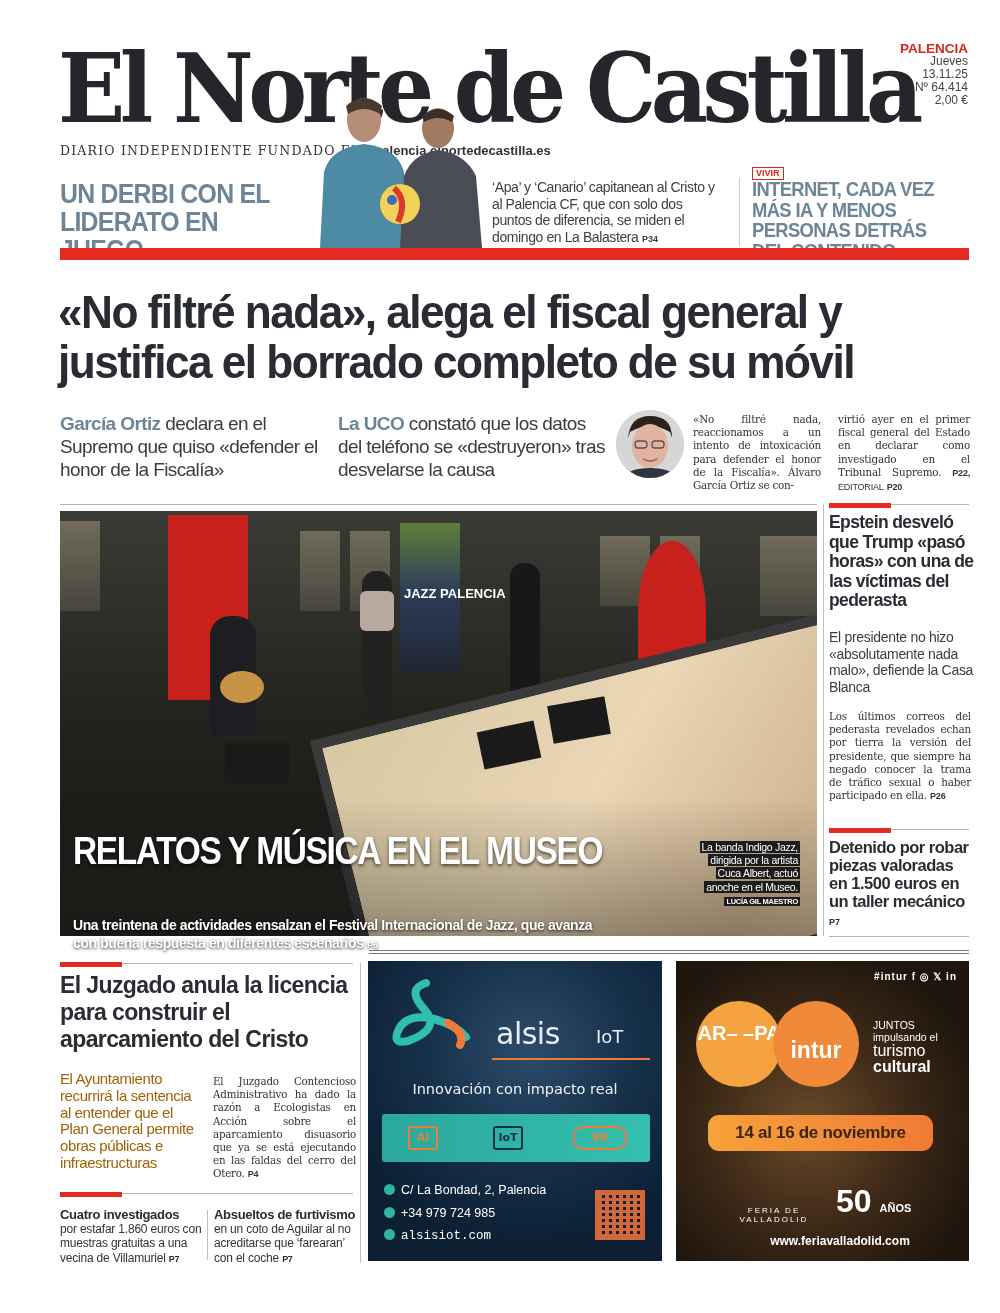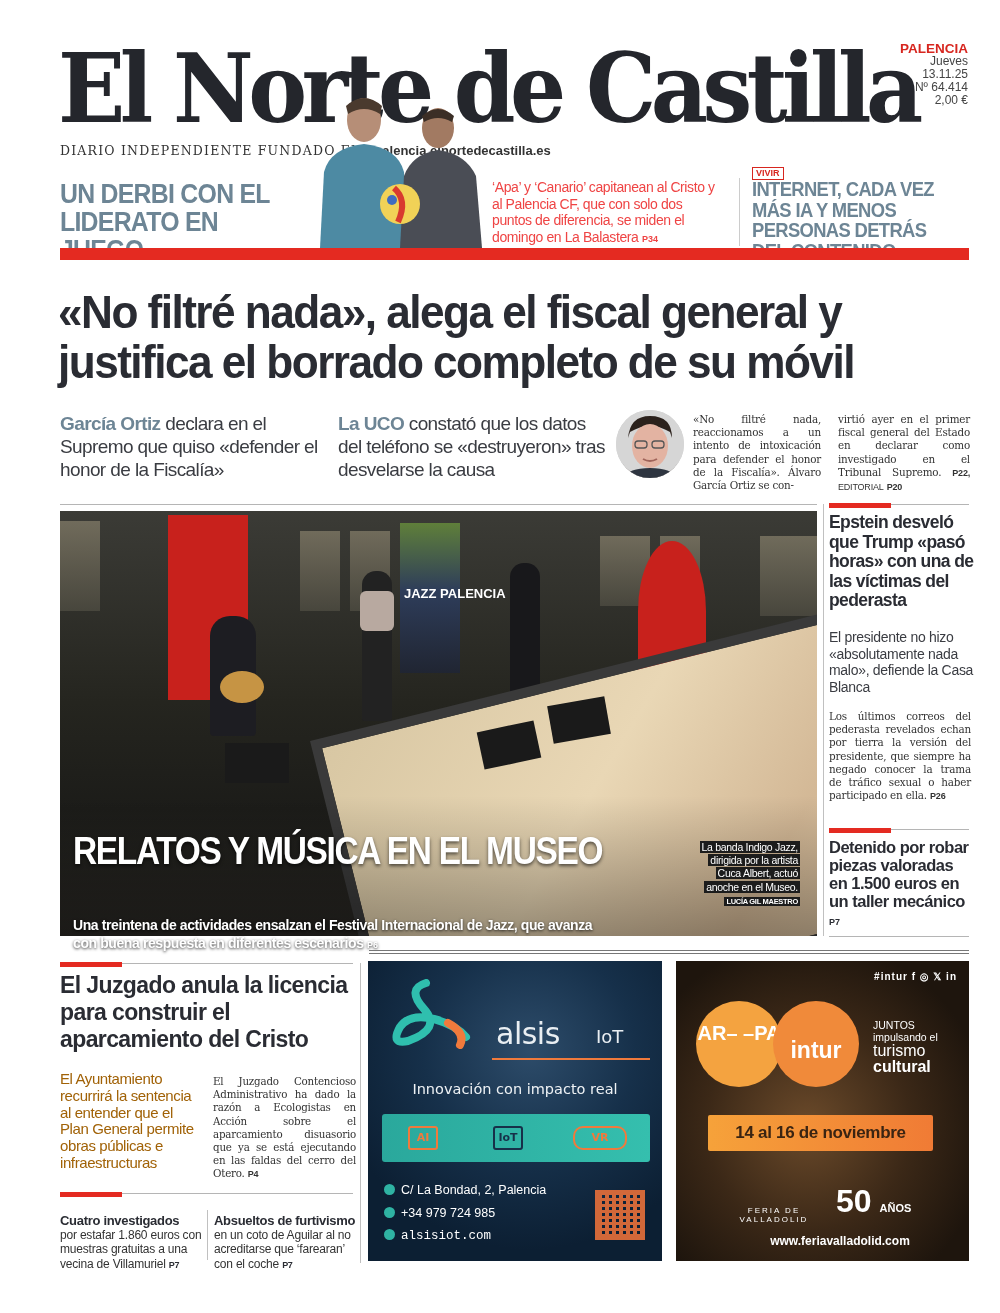--- a/index.html
+++ b/index.html
@@ -27,21 +27,21 @@
 
   
   .derbi-title {
     left: 60px; top: 180px; width: 260px; color: #6d8595; font-weight: bold;
     font-size: 27px; line-height: 28px; letter-spacing: -0.8px; transform: scaleX(0.92); transform-origin: left top;
   }
   .players {
     left: 316px; top: 92px; width: 170px; height: 156px; overflow: hidden;
   }
   .derbi-desc {
-    left: 492px; top: 179px; width: 230px; font-size: 14px; line-height: 16.5px; color: #ef4444;
+    left: 492px; top: 179px; width: 230px; font-size: 14px; line-height: 16.5px; color: #404040;
     letter-spacing: -0.4px;
   }
   .pg { font-weight: bold; font-size: 9px; letter-spacing: 0; }
   .vivir-tag {
     left: 752px; top: 167px; border: 1px solid #d7261f; color: #d7261f;
     font-size: 9px; font-weight: bold; padding: 0 3px; line-height: 11px;
   }
   .vivir-rule { left: 739px; top: 178px; width: 1px; height: 68px; background: #ccc; }
   .vivir-title {
     left: 752px; top: 179px; width: 225px; color: #6d8595; font-weight: bold;
@@ -122,21 +122,21 @@
 
   
   .juzgado-title {
     left: 60px; top: 972px; width: 290px; font-weight: bold; font-size: 23px; line-height: 27px;
     color: #2a2c33; letter-spacing: -0.6px;
   }
   .juzgado-sub { left: 60px; top: 1071px; width: 145px; font-size: 15px; line-height: 16.8px; color: #a16207; letter-spacing: -0.4px; }
   .juzgado-body { left: 213px; top: 1075px; width: 143px; text-align: justify; font-size: 10.3px; }
   .juzgado-body .pgs { font-family: "Liberation Sans", sans-serif; font-weight: bold; font-size: 9px; }
 
-  .brief { top: 1208px; width: 146px; font-size: 12px; line-height: 14.2px; color: #333; letter-spacing: -0.2px; margin-top: 6px; }
+  .brief { top: 1208px; width: 146px; font-size: 12px; line-height: 14.2px; color: #333; letter-spacing: -0.2px; }
   .brief b { font-size: 13px; color: #2a2c33; letter-spacing: -0.3px; }
   .brief .pg { font-size: 9px; }
   .brief1 { left: 60px; }
   .brief2 { left: 214px; }
 
   
   .ad-alsis {
     left: 368px; top: 961px; width: 294px; height: 300px;
     background: radial-gradient(circle at 55% 30%, #2d4c6a 0%, #16304a 40%, #0c1f33 75%);
     overflow: hidden; color: #fff;
@@ -164,21 +164,21 @@
     color: #fff;
   }
   .intur-social { position: absolute; right: 12px; top: 10px; font-size: 10px; font-weight: bold; letter-spacing: 1px; }
   .intur-circle { position: absolute; top: 40px; width: 86px; height: 86px; border-radius: 50%; text-align: center; font-weight: bold; color: #fff; }
   .intur-c1 { left: 20px; background: #f4a340; font-size: 20px; line-height: 20px; padding-top: 22px; }
   .intur-c2 { left: 97px; background: #f08a3a; font-size: 23px; padding-top: 36px; }
   .intur-juntos { position: absolute; left: 197px; top: 58px; font-size: 10.5px; line-height: 12px; }
   .intur-juntos .big { font-size: 16px; line-height: 16px; }
   .intur-dates {
     position: absolute; left: 32px; top: 154px; width: 225px; height: 36px; background: linear-gradient(90deg, #f6a23a, #f07b35);
-    border-radius: 2px; color: #3a2412; font-weight: bold; font-size: 17px; line-height: 36px; text-align: center; letter-spacing: -0.3px;
+    border-radius: 11px; color: #3a2412; font-weight: bold; font-size: 17px; line-height: 36px; text-align: center; letter-spacing: -0.3px;
   }
   .intur-feria { position: absolute; left: 58px; top: 245px; font-size: 8px; letter-spacing: 2px; text-align: center; width: 80px; line-height: 9px; }
   .intur-60 { position: absolute; left: 160px; top: 222px; font-size: 32px; font-weight: bold; }
   .intur-60 small { font-size: 11px; margin-left: 8px; }
   .intur-url { position: absolute; left: 0; width: 328px; top: 273px; text-align: center; font-weight: bold; font-size: 12px; }
 
   .dbl-rule { left: 369px; top: 950px; width: 600px; height: 4px; border-top: 1px solid #777; border-bottom: 1px solid #777; }
 </style>
 </head>
 <body>

